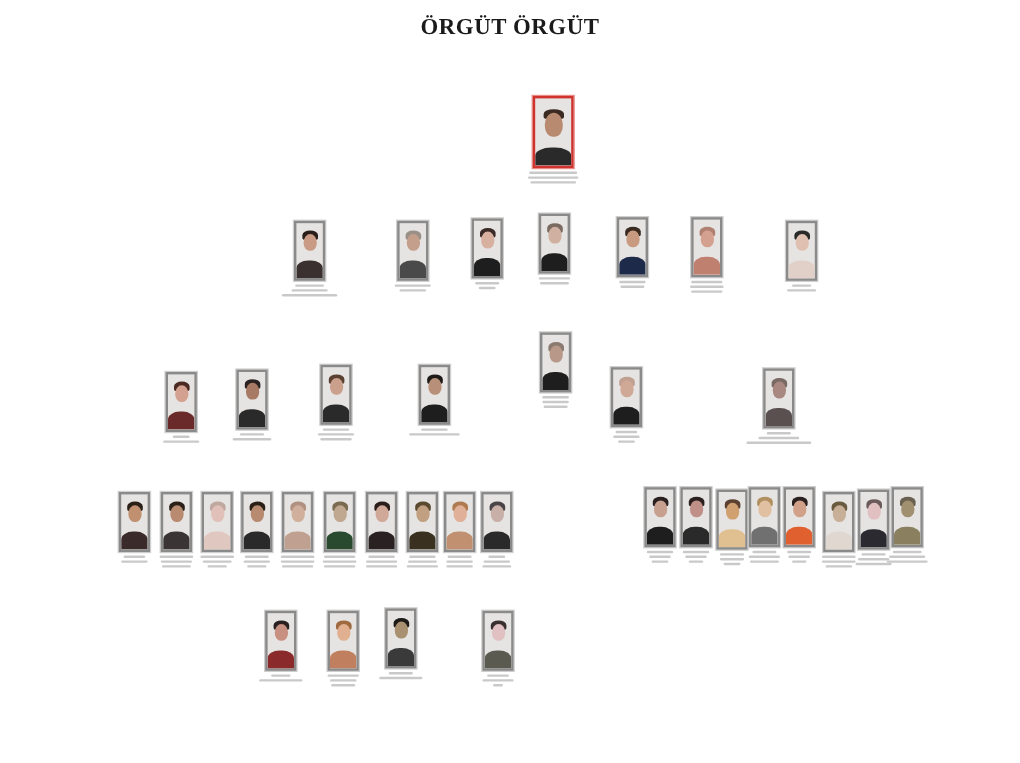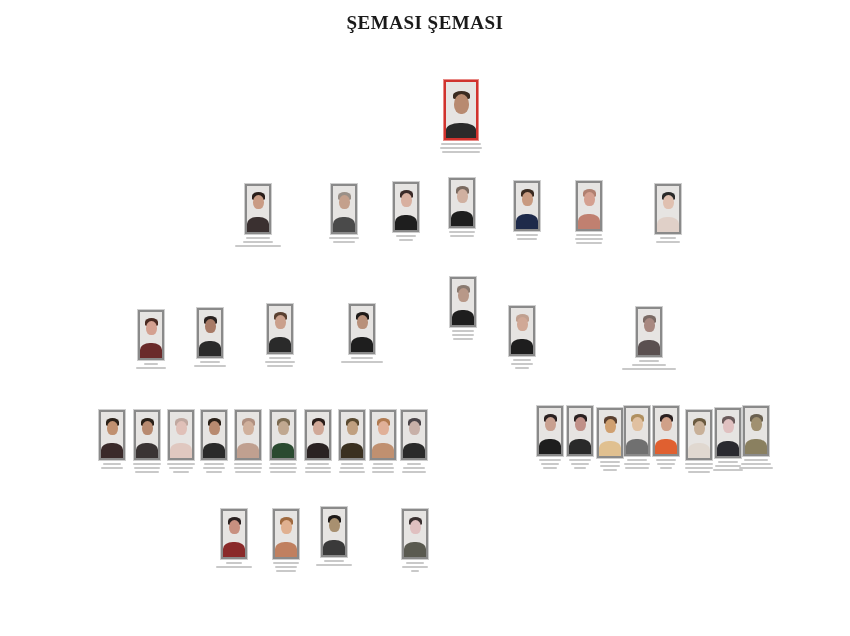--- a/index.html
+++ b/index.html
@@ -10,21 +10,21 @@
   .photo.leader { border-color: #d0332e; box-shadow: 0 0 0 1px #e88a86; }
   .head { position: absolute; left: 50%; top: 9px; width: 11px; height: 14px; margin-left: -5.5px; border-radius: 50% 50% 45% 45%; }
   .hair { position: absolute; left: 50%; top: 6px; width: 13px; height: 8px; margin-left: -6.5px; border-radius: 50% 50% 20% 20%; }
   .body { position: absolute; left: 0; right: 0; bottom: 0; height: 15px; border-radius: 45% 45% 0 0; }
   .caption { margin-top: 3px; }
   .cap-line { height: 2px; background: #c9c9c9; margin: 2px auto 0; border-radius: 1px; }
 </style>
 </head>
 <body>
 
-<div class="title">ŞEMASI ŞEMASI</div>
+<div class="title">ÖRGÜT ÖRGÜT</div>
 
 <div id="chart">
     <div class="card" style="left: 444px; top: 80px; width: 34px;">
       <div class="photo leader" style="width: 30px; height: 56px;">
         <div class="body" style="background: rgb(42, 42, 42);"></div>
         <div class="hair" style="background: rgb(58, 42, 32); width: 17px; margin-left: -8.5px; top: 9px;"></div>
         <div class="head" style="background: rgb(184, 138, 112); width: 15px; height: 20px; margin-left: -7.5px; top: 12px;"></div>
       </div>
       <div class="caption" style="width: 34px;">
         <div class="cap-line" style="width: 40px; margin-left: -3px;"></div>

